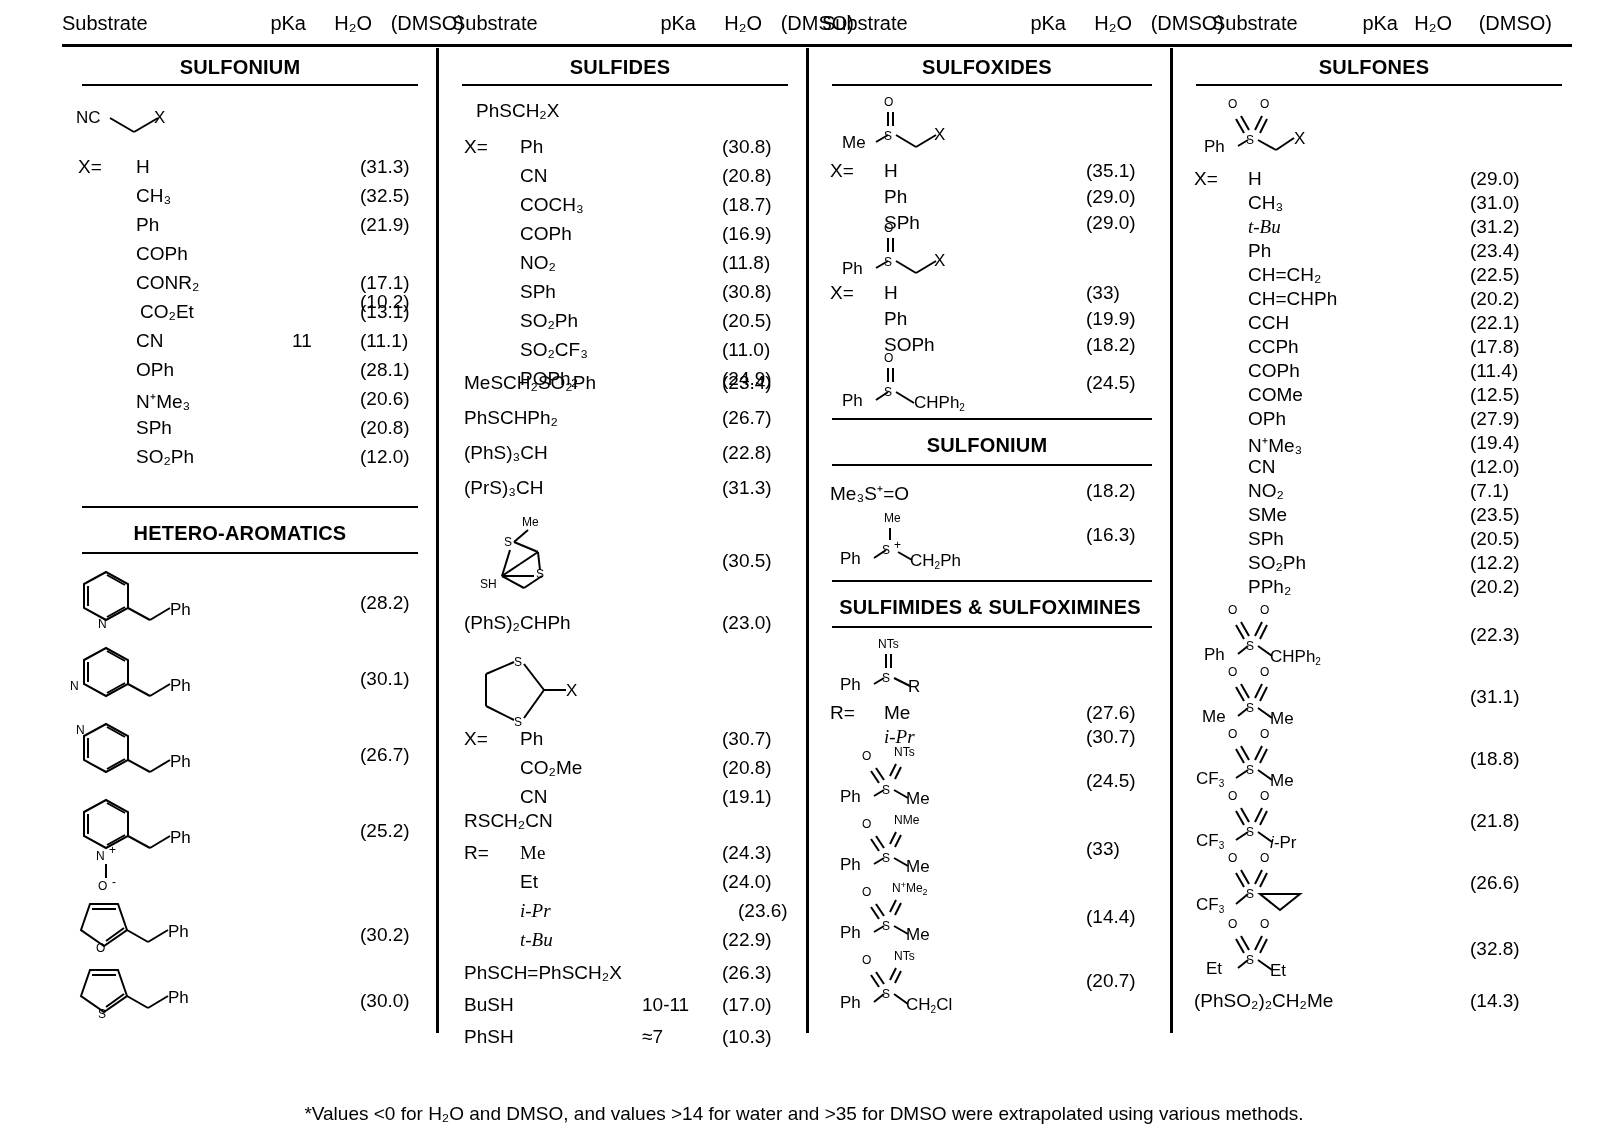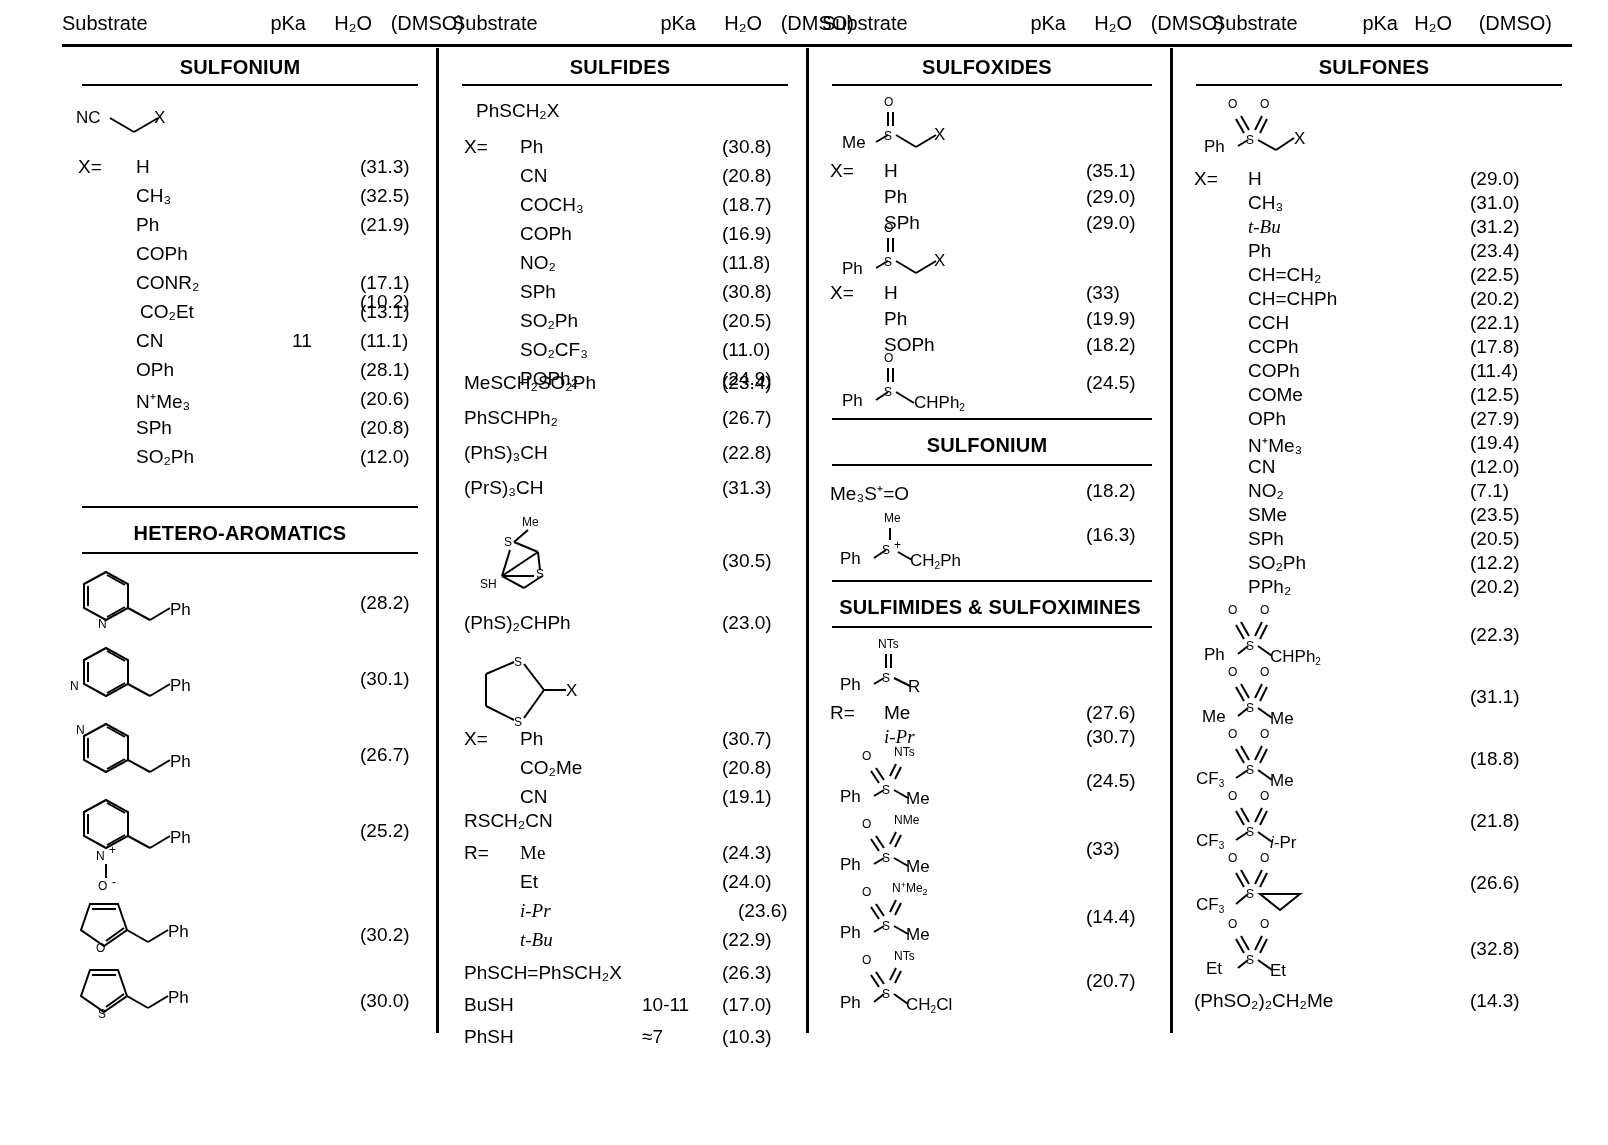--- a/index.html
+++ b/index.html
@@ -792,13 +792,14 @@
         <line x1="62" y1="48" x2="76" y2="58" stroke="#000" stroke-width="2"></line>
         <text x="74" y="64">Et</text>
       </svg>
     </div>
     <span class="val" style="top:938px;left:284px;">(32.8)</span>
 
     <div class="lbl" style="position:absolute;top:990px;left:8px;">(PhSO₂)₂CH₂Me</div>
     <span class="val" style="top:990px;left:284px;">(14.3)</span>
   </div>
 
+  <div class="footnote">*Values &lt;0 for H₂O and DMSO, and values &gt;14 for water and &gt;35 for DMSO were extrapolated using various methods.</div>
 </div>
 
 </body></html>

